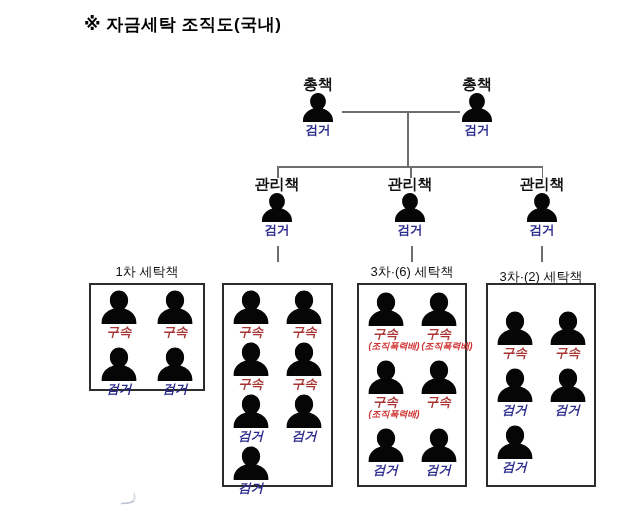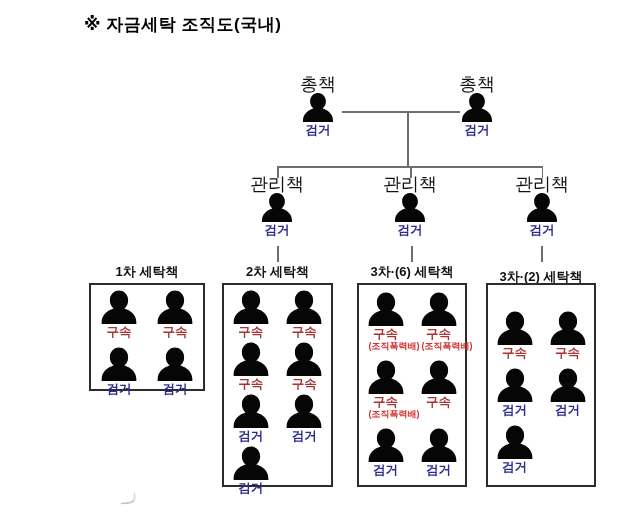--- a/index.html
+++ b/index.html
@@ -17,36 +17,36 @@
   .title{position:absolute;left:84px;top:13px;margin:0;font-size:17px;font-weight:700;
          color:#000;letter-spacing:0.5px;white-space:nowrap;text-align:center;}
 
   
   .line{position:absolute;background:var(--c-line);}
   .line.h{height:1.5px;}
   .line.v{width:1.5px;}
 
   
   .unit{position:absolute;width:64px;display:flex;flex-direction:column;align-items:center;}
-  .role{font-size:18px;font-weight:400;color:#111;line-height:16px;white-space:nowrap;}
+  .role{font-size:15px;font-weight:700;color:#111;line-height:16px;white-space:nowrap;}
   .figure{color:var(--c-sil);line-height:0;}
   .figure svg{display:block;}
   .fig-sm svg{width:34px;height:30px;}
   .fig-lg svg{width:40px;height:34px;}
   .status{font-size:12.5px;font-weight:700;line-height:14px;margin-top:1px;white-space:nowrap;text-align:center;}
   .st-arrest{color:var(--c-arrest);}
   .st-custody{color:var(--c-custody);}
   .sub{font-size:9px;font-weight:700;line-height:10px;color:var(--c-gang);white-space:nowrap;padding-left:17px;}
 
   
-  .box-title{position:absolute;font-size:13px;font-weight:700;color:#111;
+  .box-title{position:absolute;font-size:13px;font-weight:400;color:#111;
              text-align:center;white-space:nowrap;}
   .box{position:absolute;border:2px solid var(--c-border);background:#fff;
        display:flex;flex-direction:column;align-items:stretch;box-sizing:border-box;}
-  .row{display:flex;}
+  .row{display:flex;font-style:italic;}
   .person{width:50%;display:flex;flex-direction:column;align-items:center;}
   .box-1 .box-body{padding-top:5px;}
   .box-1 .row + .row{margin-top:8px;}
   .box-2 .box-body{padding-top:5px;}
   .box-2 .row + .row{margin-top:3px;}
   .box-3 .box-body{padding-top:7px;}
   .box-3 .row + .row{margin-top:9px;}
   .box-4 .box-body{padding-top:26px;}
   .box-4 .row + .row{margin-top:8px;}
 
@@ -118,21 +118,20 @@
     <div class="figure fig-sm">
   <svg viewBox="0 0 44 38" preserveAspectRatio="xMidYMax meet" aria-hidden="true">
     <path fill="currentColor" d="M22 1.2 C16 1.2 11.8 5.6 11.8 11.6 C11.8 15.3 13.4 18.6 16 20.6 C8.3 23 2.6 28.1 2.6 36.2 L2.6 38 L41.4 38 L41.4 36.2 C41.4 28.1 35.7 23 28 20.6 C30.6 18.6 32.2 15.3 32.2 11.6 C32.2 5.6 28 1.2 22 1.2 Z"></path>
     <path fill="currentColor" d="M12.5 9.5 C13 4.5 17 0.6 22 0.6 C27 0.6 31 4.5 31.5 9.5 C28.5 6.2 25.5 5 22 5 C18.5 5 15.5 6.2 12.5 9.5 Z"></path>
   </svg>
 </div>
     <div class="status st-arrest">검거</div>
   </div>
 
   <div class="box-title" style="left:89px;top:263px;width:116px">1차 세탁책</div>
-  <div class="box-title" style="left:222px;top:263px;width:111px">2차 세탁책</div>
   <div class="box-title" style="left:357px;top:263px;width:110px">3차·(6) 세탁책</div>
   <div class="box-title" style="left:486px;top:268px;width:110px">3차·(2) 세탁책</div>
 
   <div class="box box-1" style="left:89px;top:283px;width:116px;height:108px">
     <div class="box-body">
         <div class="row">
           <div class="person">
             <div class="figure fig-lg">
   <svg viewBox="0 0 44 38" preserveAspectRatio="xMidYMax meet" aria-hidden="true">
     <path fill="currentColor" d="M22 1.2 C16 1.2 11.8 5.6 11.8 11.6 C11.8 15.3 13.4 18.6 16 20.6 C8.3 23 2.6 28.1 2.6 36.2 L2.6 38 L41.4 38 L41.4 36.2 C41.4 28.1 35.7 23 28 20.6 C30.6 18.6 32.2 15.3 32.2 11.6 C32.2 5.6 28 1.2 22 1.2 Z"></path>

